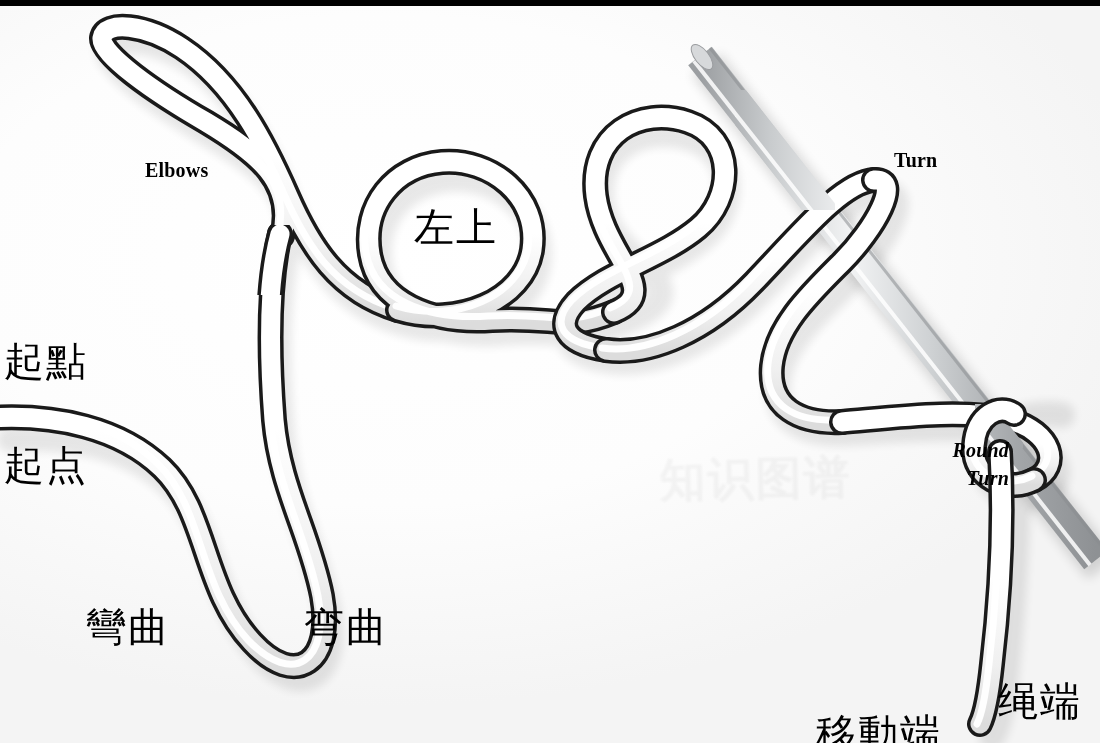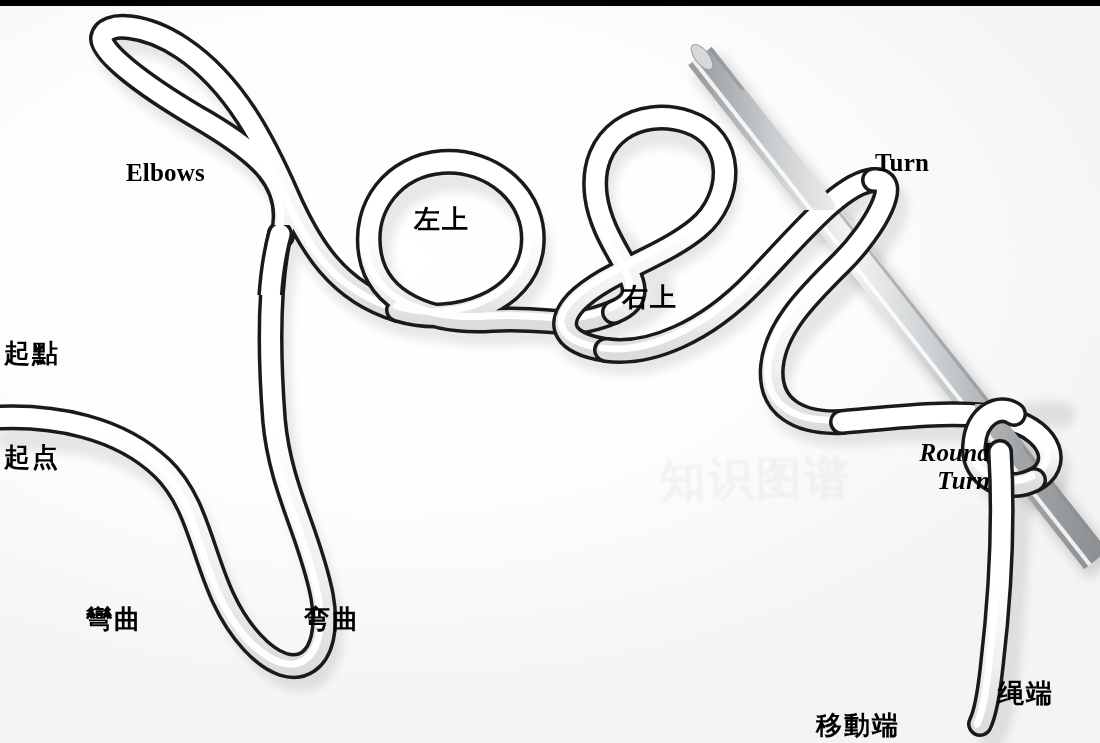--- a/index.html
+++ b/index.html
@@ -55,27 +55,28 @@
   }
   .label {
     position: absolute;
     color: #000000;
     white-space: pre;
     line-height: 1.05;
   }
   .lab-en {
     font-family: "Liberation Serif", "DejaVu Serif", serif;
     font-weight: bold;
-    font-size: 25px;
+    font-size: 20px;
     letter-spacing: 0.2px;
+    margin-left: 19px;
   }
   .lab-cjk {
     font-family: "DejaVu Serif", "Liberation Serif", serif;
-    font-weight: bold;
-    font-size: 26px;
+    font-weight: normal;
+    font-size: 40px;
     letter-spacing: 2px;
   }
   .lab-right { text-align: right; font-style: italic; }
 </style>
 </head>
 <body>
 
 <div id="stage">
 
   <div id="bg-gradient"></div>
@@ -251,20 +252,19 @@
   <div class="label lab-en lab-right" style="left:880px; top:440px; width:110px;">Round</div>
   <div class="label lab-en lab-right" style="left:880px; top:468px; width:110px;">Turn</div>
 
   <div class="label lab-cjk" style="left:4px; top:340px;">起點</div>
   <div class="label lab-cjk" style="left:4px; top:444px;">起点</div>
 
   <div class="label lab-cjk" style="left:304px; top:606px;">弯曲</div>
   <div class="label lab-cjk" style="left:86px; top:606px;">彎曲</div>
 
   <div class="label lab-cjk" style="left:414px; top:206px;">左上</div>
-  <div class="label lab-cjk" style="left:622px; top:284px;">右上</div>
 
   <div class="label lab-cjk" style="left:816px; top:712px;">移動端</div>
   <div class="label lab-cjk" style="left:998px; top:680px;">绳端</div>
 
   <div id="top-band"></div>
 
 </div>
 
 </body></html>

